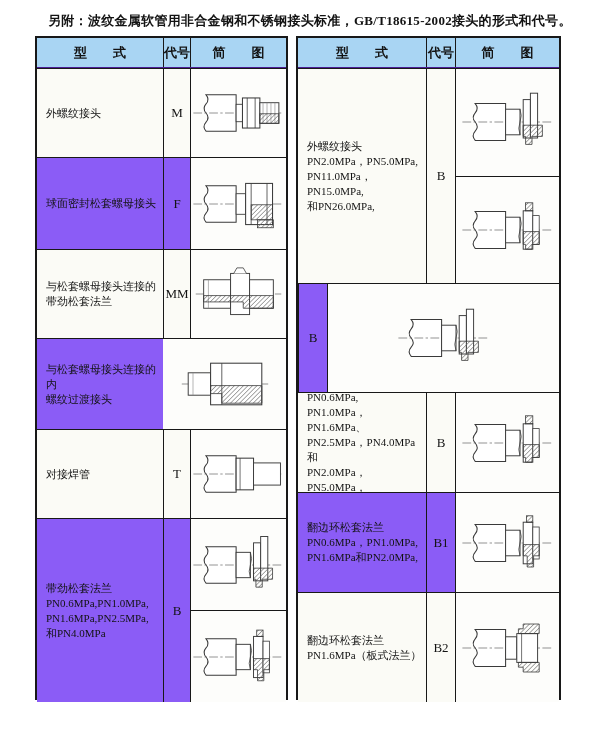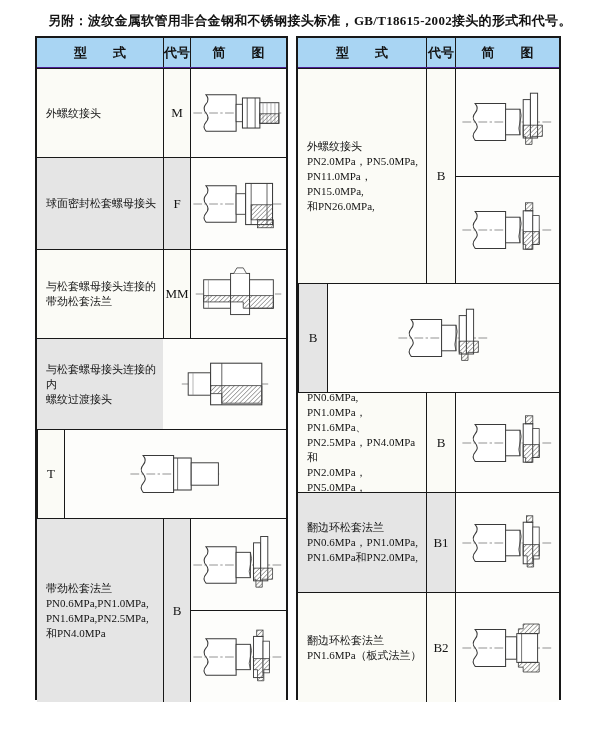--- a/index.html
+++ b/index.html
@@ -33,21 +33,21 @@
   .td.code {
     flex:0 0 28px; border-left:1px solid #181818; border-right:1px solid #181818;
     display:flex; align-items:center; justify-content:center;
     font-size:13px;
   }
   .tbl.right .td.code { flex:0 0 30px; }
   .td.diag { flex:1 1 auto; background:#fdfdfb; display:flex; flex-direction:column; }
   .sub { flex:1 1 0; display:flex; align-items:center; justify-content:center; min-height:0; }
   .sub + .sub { border-top:1px solid #181818; }
   .tr.plain .type, .tr.plain .code { background:#fbfbf6; }
-  .tr.hl .type,    .tr.hl .code    { background:#e5e5e5; }
+  .tr.hl .type,    .tr.hl .code    { background:#8b5cf6; }
   .tr.head .td {
     background:#a9d5f3; font-weight:bold; font-size:13px;
     display:flex; align-items:center; justify-content:center;
     padding:0; white-space:pre;
   }
   .diag svg { width:96px; height:70px; }
   .sub svg  { width:96px; height:66px; }
 </style>
 </head>
 <body>
@@ -192,20 +192,21 @@
     <div class="td diag">
       <div class="sub">
           <svg viewBox="0 0 120 80">
             <use href="#fit-mf"></use>
           </svg>
         </div>
     </div>
   </div>
 
   <div class="tr plain" style="height:89px">
+    <div class="td type">对接焊管</div>
     <div class="td code">T</div>
     <div class="td diag">
       <div class="sub">
           <svg viewBox="0 0 120 80">
             <use href="#fit-t"></use>
           </svg>
         </div>
     </div>
   </div>
 

